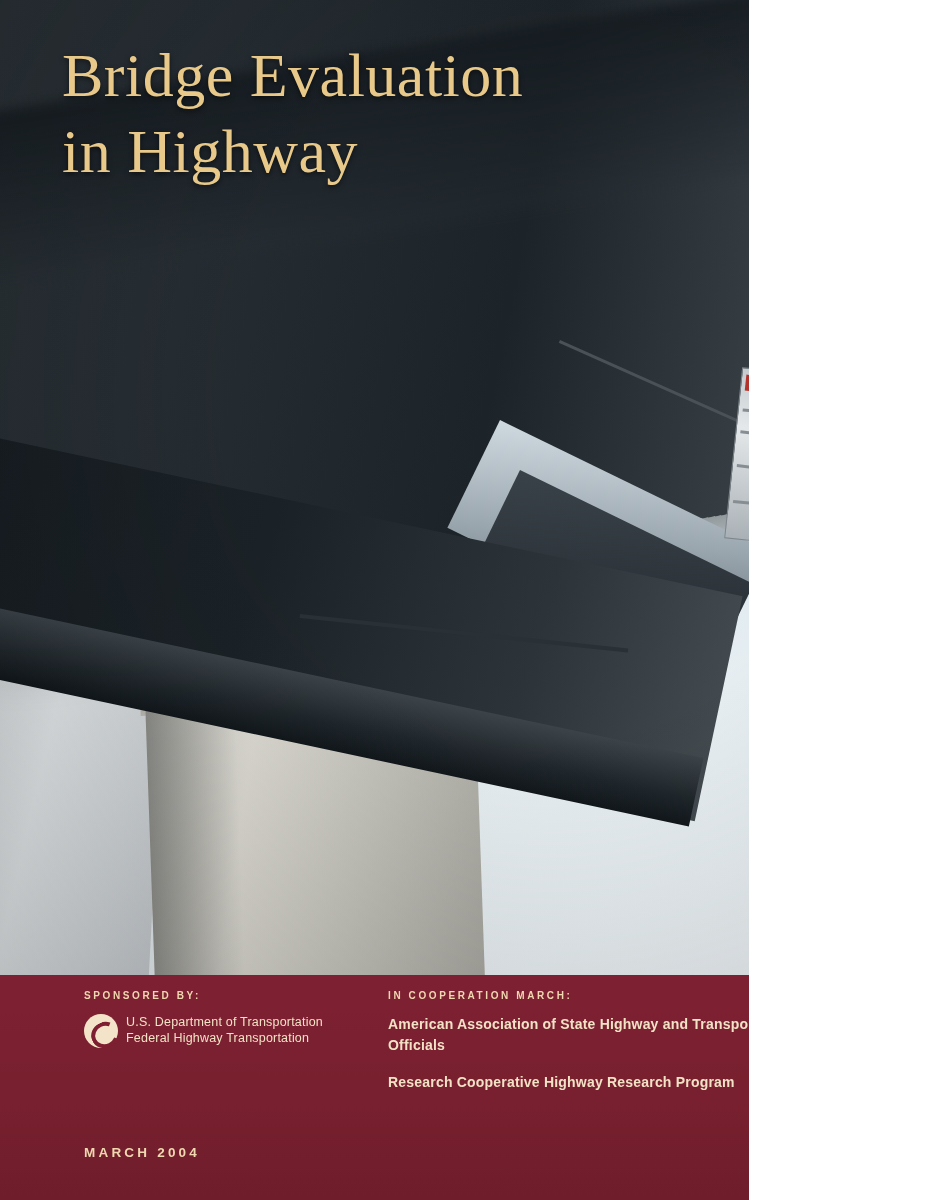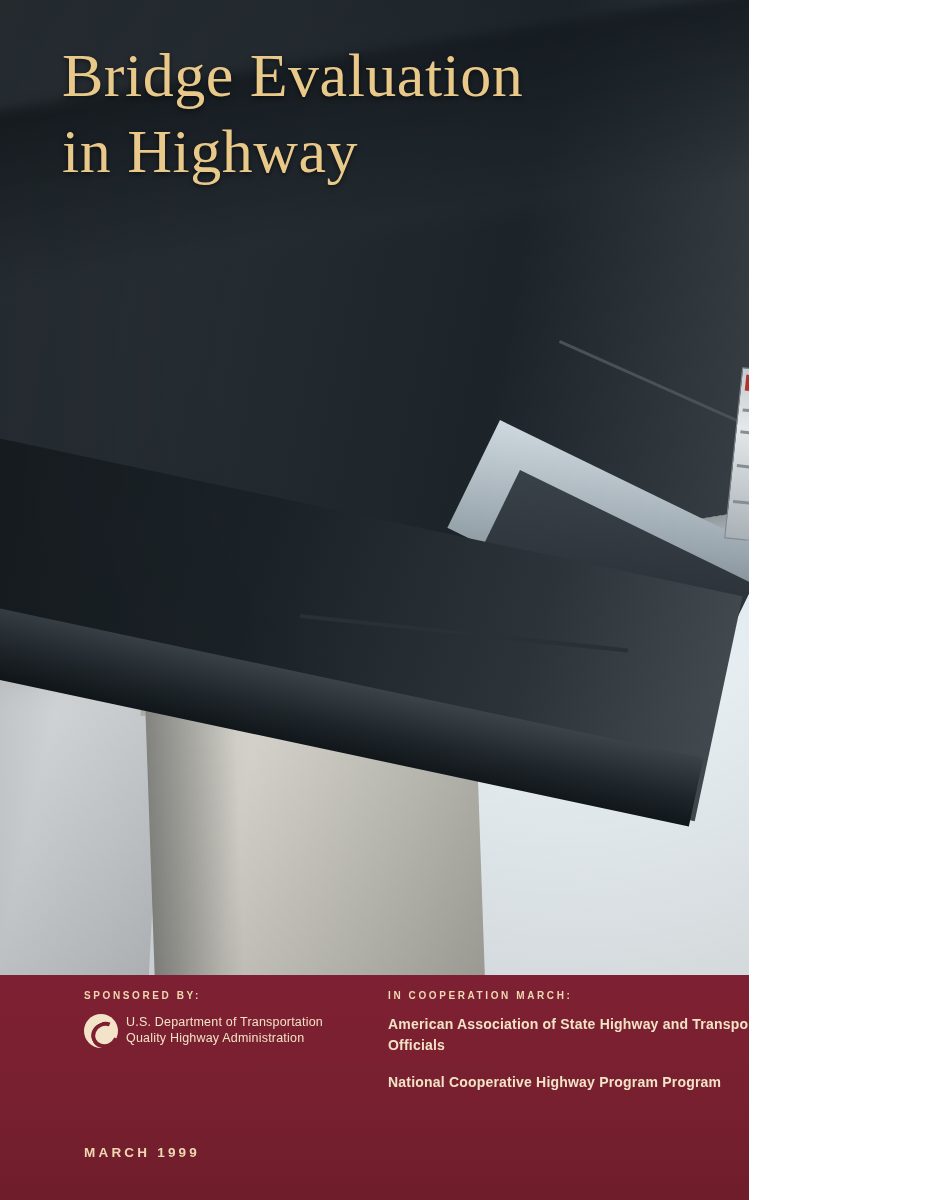--- a/index.html
+++ b/index.html
@@ -329,28 +329,28 @@
 
   <div class="footer">
     <div class="footer-inner">
 
       <div class="col-sponsored">
         <div class="foot-head">SPONSORED BY:</div>
         <div class="agency-row">
           <div class="dot-logo"></div>
           <div class="agency-lines">
             <div>U.S. Department of Transportation</div>
-            <div>Quality Highway Administration</div>
+            <div>Federal Highway Transportation</div>
           </div>
         </div>
       </div>
 
       <div class="col-coop">
         <div class="foot-head">IN COOPERATION MARCH:</div>
         <div class="coop-line coop-para">American Association of State Highway and Transportation Officials</div>
-        <div class="coop-line">National Cooperative Highway Program Program</div>
+        <div class="coop-line">Research Cooperative Highway Research Program</div>
       </div>
 
-      <div class="date">MARCH 1999</div>
+      <div class="date">MARCH 2004</div>
     </div>
   </div>
 
 </div>
 
 </body></html>

